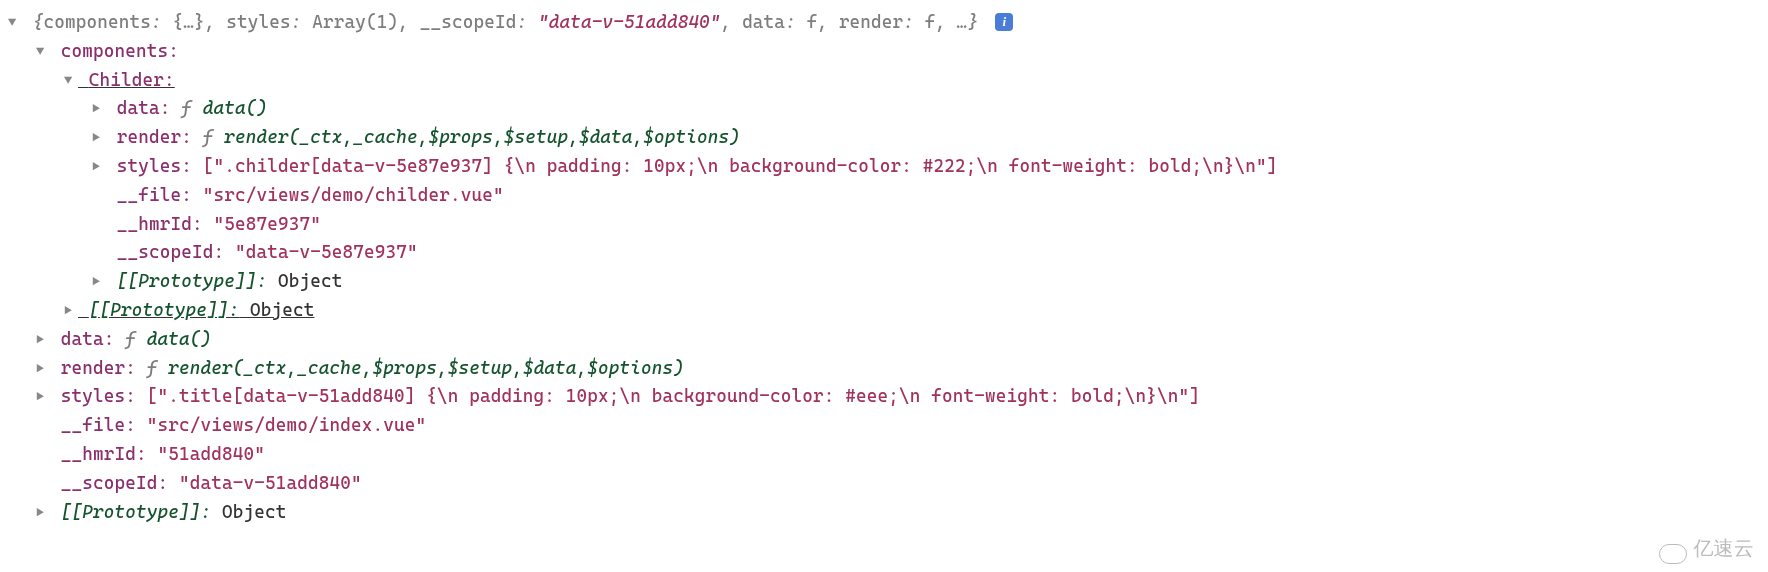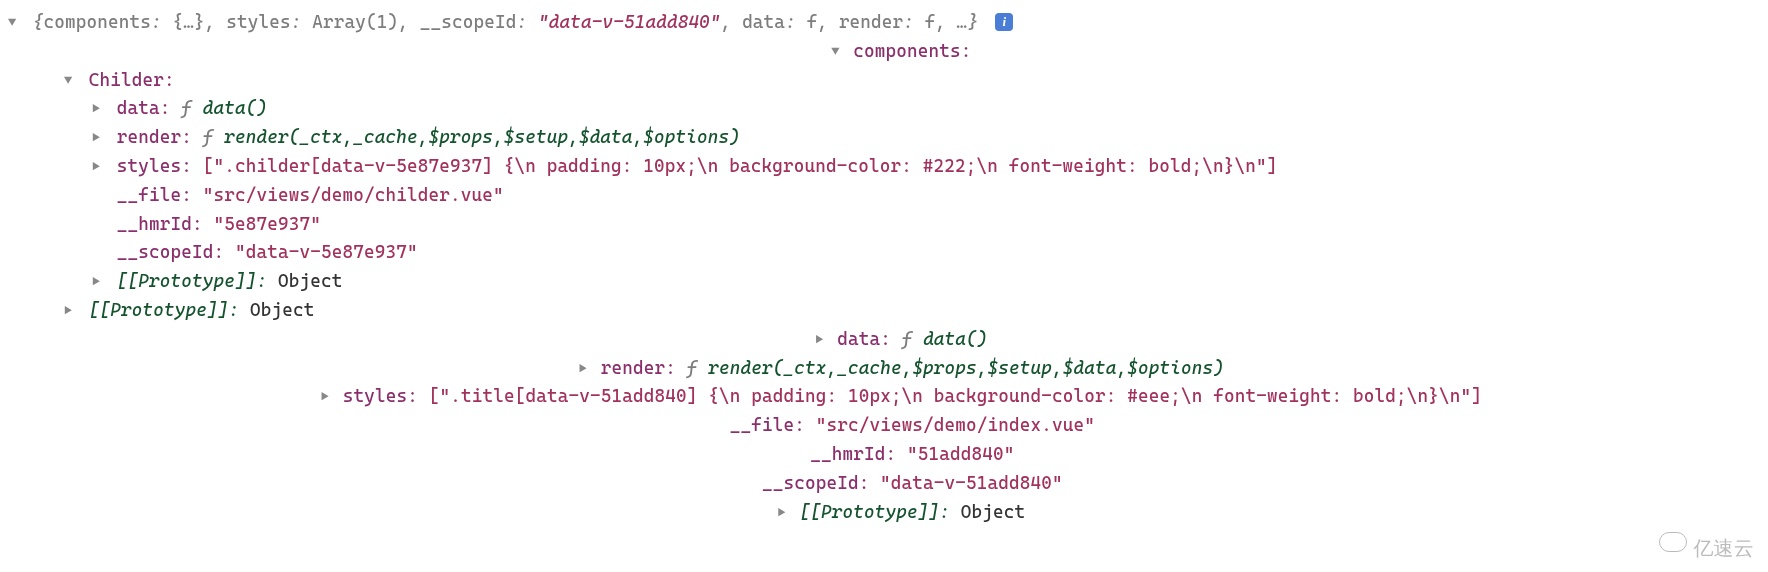--- a/index.html
+++ b/index.html
@@ -7,22 +7,22 @@
       font-size: 18px;
       color: #333;
       background: #fff;
       margin: 0;
       padding: 8px 4px;
       line-height: 1.6;
       letter-spacing: 0.2px;
     }
     .row { white-space: nowrap; }
     .indent-0 { padding-left: 18px; }
-    .indent-1 { padding-left: 46px; text-align: center; }
-    .indent-2 { padding-left: 74px; }
+    .indent-1 { padding-left: 46px; }
+    .indent-2 { padding-left: 74px; text-decoration: underline; }
     .indent-3 { padding-left: 102px; }
     .arrow {
       display: inline-block;
       width: 14px;
       color: #888;
       font-size: 14px;
       margin-left: -14px;
       user-select: none;
     }
     .arrow.down { transform: translateY(-1px); }
@@ -51,21 +51,21 @@
       margin-left: 6px;
     }
     .watermark {
       position: fixed;
       bottom: 8px;
       right: 14px;
       color: #bbb;
       font-size: 20px;
       font-family: Arial, sans-serif;
       display: flex;
-      align-items: flex-start;
+      align-items: flex-end;
       gap: 6px;
     }
     .watermark .cloud {
       width: 26px;
       height: 18px;
       border: 1.6px solid #bbb;
       border-radius: 10px;
       position: relative;
     }
   </style>

